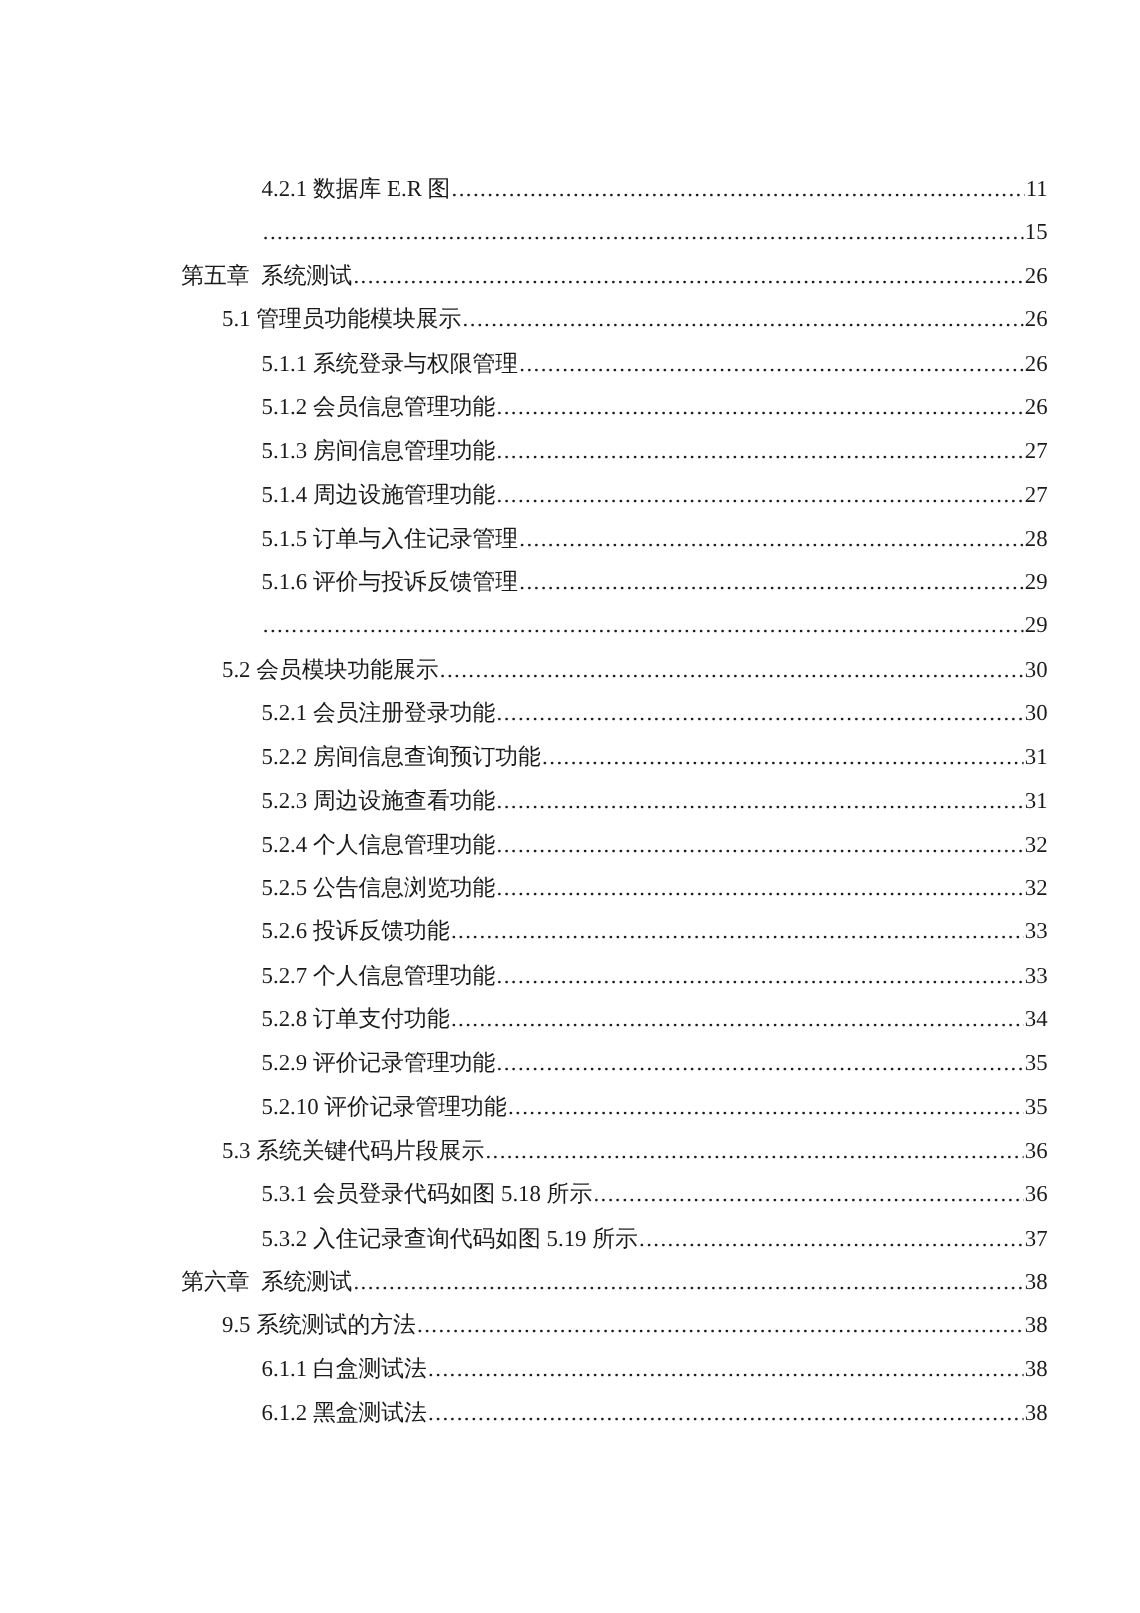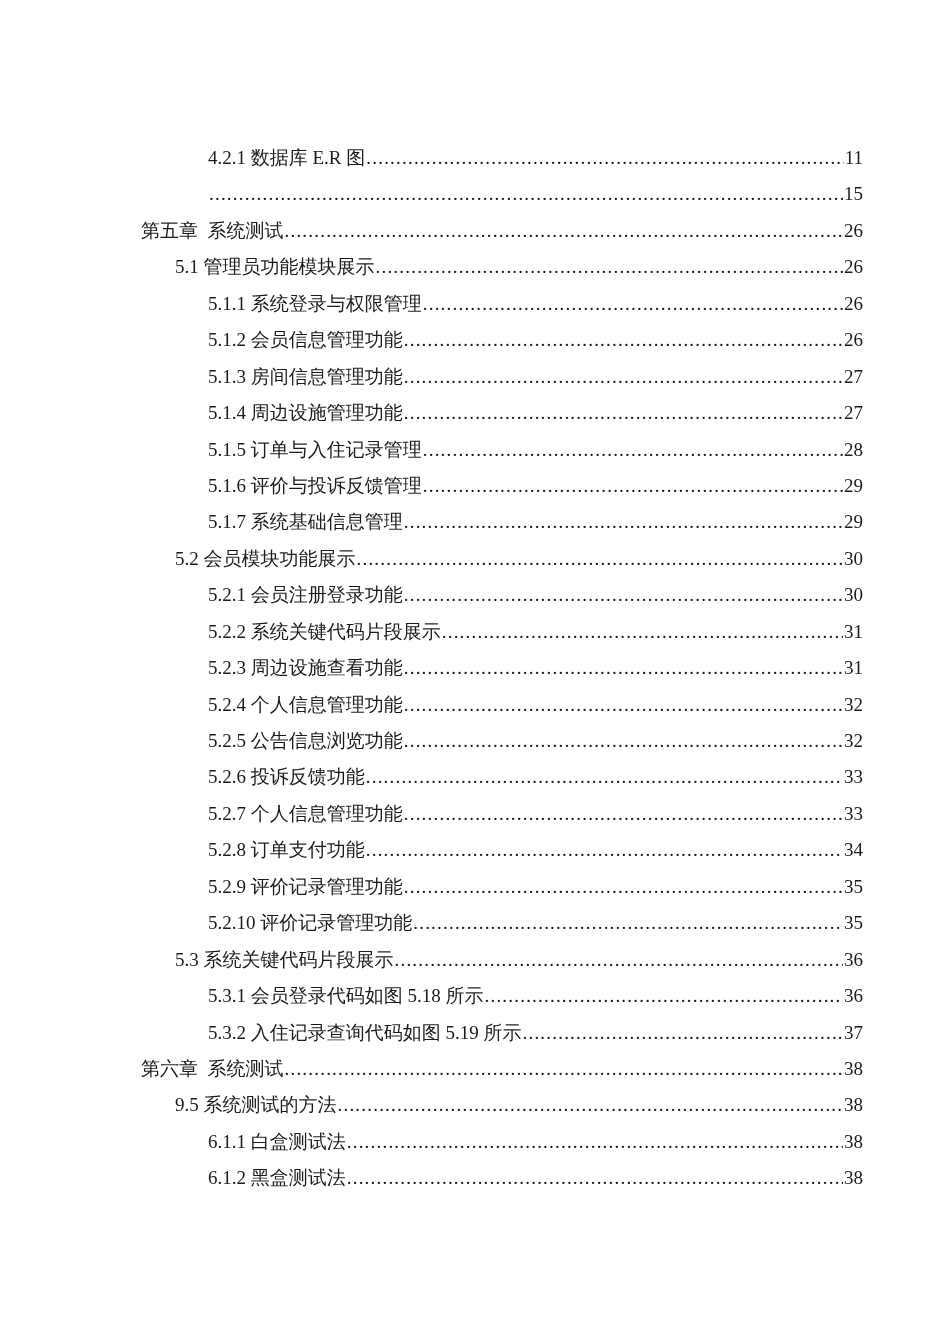--- a/index.html
+++ b/index.html
@@ -15,21 +15,21 @@
     overflow: hidden;
   }
   .page {
     position: relative;
     width: 950px;
     height: 1344px;
     background: #ffffff;
   }
   .toc {
     position: absolute;
-    left: 141px;
+    left: 151px;
     top: 140px;
     width: 722px;
   }
   .toc-row {
     display: flex;
     align-items: baseline;
     height: 36.45px;
     font-size: 19px;
     line-height: 36.45px;
     cursor: pointer;
@@ -115,39 +115,38 @@
     <span class="toc-page">28</span>
   </div>
 
   <div class="toc-row lvl3">
     <span class="toc-label">5.1.6 评价与投诉反馈管理</span>
     <span class="toc-dots"></span>
     <span class="toc-page">29</span>
   </div>
 
   <div class="toc-row lvl3">
-    <span class="toc-label">5.1.7 系统基础信息管理</span>
     <span class="toc-dots"></span>
     <span class="toc-page">29</span>
   </div>
 
   <div class="toc-row lvl2">
     <span class="toc-label">5.2 会员模块功能展示</span>
     <span class="toc-dots"></span>
     <span class="toc-page">30</span>
   </div>
 
   <div class="toc-row lvl3">
     <span class="toc-label">5.2.1 会员注册登录功能</span>
     <span class="toc-dots"></span>
     <span class="toc-page">30</span>
   </div>
 
   <div class="toc-row lvl3">
-    <span class="toc-label">5.2.2 系统关键代码片段展示</span>
+    <span class="toc-label">5.2.2 房间信息查询预订功能</span>
     <span class="toc-dots"></span>
     <span class="toc-page">31</span>
   </div>
 
   <div class="toc-row lvl3">
     <span class="toc-label">5.2.3 周边设施查看功能</span>
     <span class="toc-dots"></span>
     <span class="toc-page">31</span>
   </div>
 

